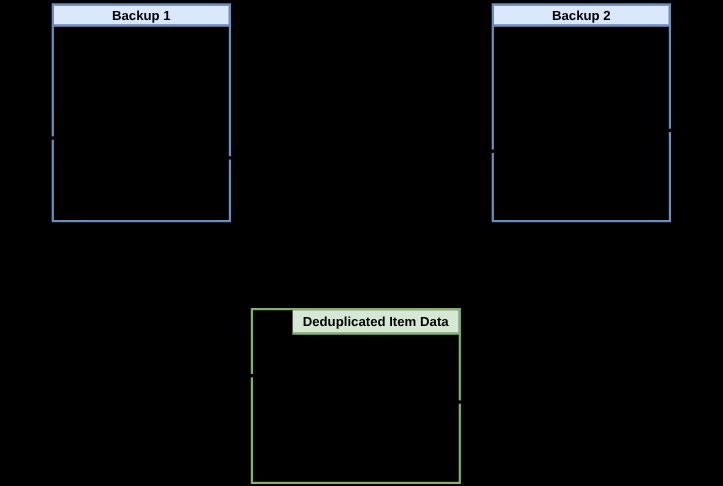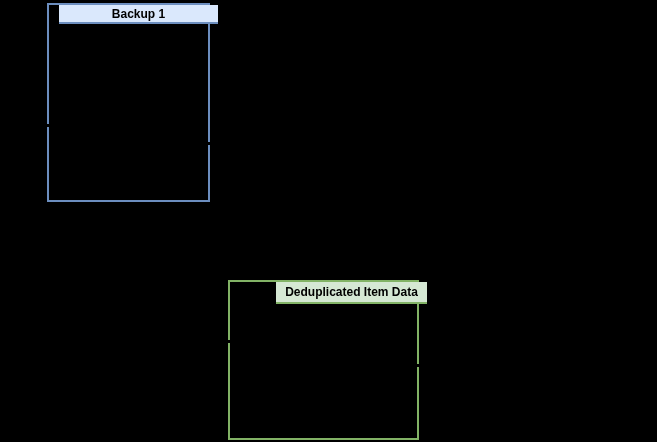--- a/index.html
+++ b/index.html
@@ -26,21 +26,20 @@
     width: 100%;
     border-bottom: 2px solid #6c8ebf;
     background: #dae8fc;
     color: #000000;
     font-size: 12px;
     font-weight: bold;
     text-align: center;
     display: flex;
     align-items: center;
     justify-content: center;
-    margin-left: 10px;
   }
   .entity-body {
     width: 100%;
     background: transparent;
   }
   #box-backup1 { left: 47px; top: 3px; width: 163px; height: 199px; }
   #box-backup1 .entity-header { height: 19px; }
 
   #box-backup2 { left: 447px; top: 3px; width: 163px; height: 199px; }
   #box-backup2 .entity-header { height: 19px; }
@@ -65,20 +64,24 @@
 </head>
 <body>
 
 <div id="canvas">
 
   <div class="entity-box" id="box-backup1" style="border-color: rgb(108, 142, 191);">
     <div class="entity-header" style="background: rgb(218, 232, 252); border-bottom-color: rgb(108, 142, 191);">Backup 1</div>
     <div class="entity-body"></div>
   </div>
 
+  <div class="entity-box" id="box-backup2" style="border-color: rgb(108, 142, 191);">
+    <div class="entity-header" style="background: rgb(218, 232, 252); border-bottom-color: rgb(108, 142, 191);">Backup 2</div>
+    <div class="entity-body"></div>
+  </div>
 
   <div class="entity-box" id="box-dedup" style="border-color: rgb(130, 179, 102);">
     <div class="entity-header" style="background: rgb(213, 232, 212); border-bottom-color: rgb(130, 179, 102);">Deduplicated Item Data</div>
     <div class="entity-body"></div>
   </div>
 
   <div class="connector-mark" id="mark-b1-left"></div>
   <div class="connector-mark" id="mark-b1-right"></div>
   <div class="connector-mark" id="mark-b2-left"></div>
   <div class="connector-mark" id="mark-b2-right"></div>

